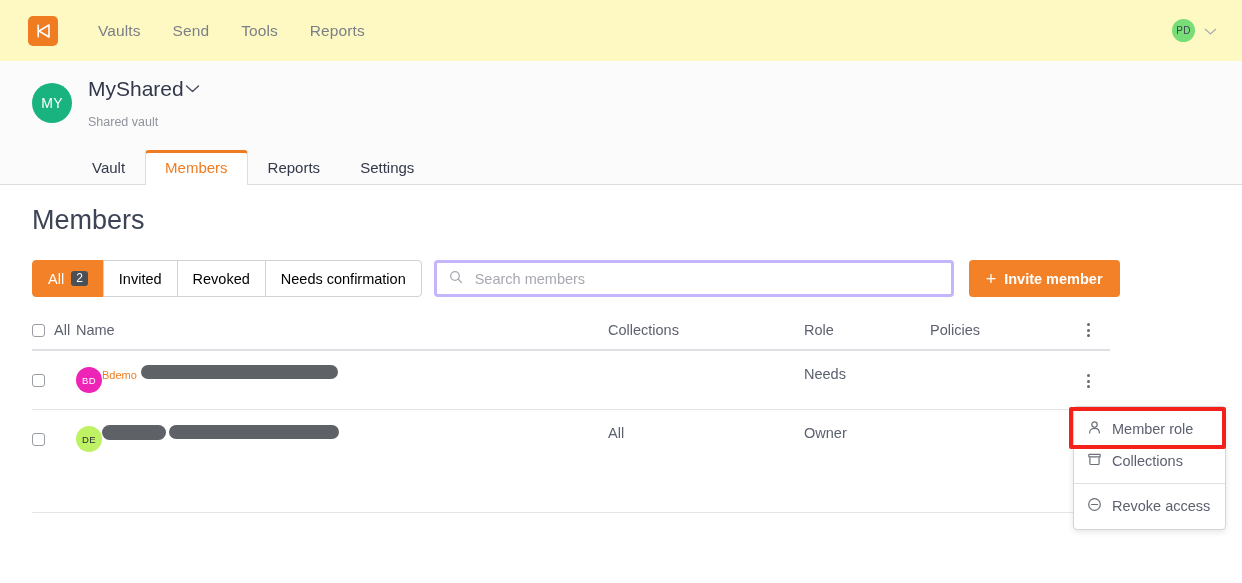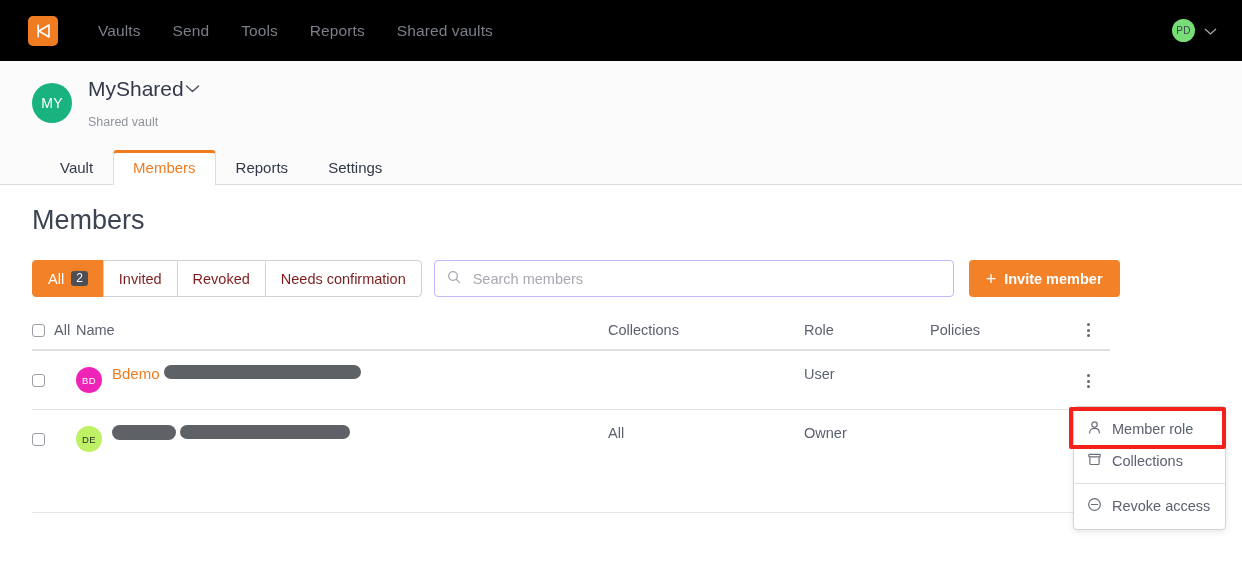--- a/index.html
+++ b/index.html
@@ -8,21 +8,21 @@
     width: 1242px; height: 583px;
     overflow: hidden;
     background: #ffffff;
     font-family: "Liberation Sans", sans-serif;
     -webkit-font-smoothing: antialiased;
   }
 
   
   .topnav {
     height: 61px;
-    background: #000000;
+    background: #fef9c3;
     display: flex;
     align-items: center;
     padding: 0 24px 0 28px;
     position: relative;
   }
   .brand-logo {
     width: 30px; height: 30px;
     background: #f07c22;
     border-radius: 5px;
     display: flex; align-items: center; justify-content: center;
@@ -76,21 +76,21 @@
   .org-title { font-size: 21px; color: #33384a; line-height: 1.1; }
   .org-sub { font-size: 12.5px; color: #8f939c; margin-top: 14px; }
 
   
   .tabbar {
     height: 40px;
     background: #fbfbfb;
     border-bottom: 1px solid #dcdde0;
     display: flex;
     align-items: flex-end;
-    padding-left: 40px;
+    padding-left: 72px;
     position: relative;
   }
   .tab {
     position: relative;
     font-size: 15px;
     color: #33384a;
     padding: 9px 19px 10px 19px;
     cursor: pointer;
     background: transparent;
     border: 1px solid transparent;
@@ -115,21 +115,21 @@
     font-weight: normal;
     margin: 0 0 26px 0;
     line-height: 1;
   }
 
   .toolbar { display: flex; align-items: center; height: 37px; }
   .btn-group { display: flex; height: 37px; }
   .fbtn {
     border: 1px solid #d0d2d6;
     background: #ffffff;
-    color: #7f1d1d;
+    color: #000000;
     font-size: 14.5px;
     padding: 0 15px;
     display: flex; align-items: center; gap: 7px;
     cursor: pointer;
     margin-left: -1px;
     font-family: inherit;
     white-space: nowrap;
   }
   .fbtn:first-child { margin-left: 0; border-radius: 4px 0 0 4px; }
   .fbtn:last-child { border-radius: 0 4px 4px 0; }
@@ -144,21 +144,21 @@
     font-size: 12px;
     border-radius: 3px;
     padding: 1px 5px 2px 5px;
     line-height: 1;
   }
 
   .search-wrap {
     flex: 1 1 auto;
     margin-left: 12px;
     height: 37px;
-    border: 1px solid #c4b5fd;
+    border: 3px solid #c4b5fd;
     border-radius: 4px;
     background: #ffffff;
     display: flex; align-items: center;
     padding: 0 12px;
     max-width: 520px;
   }
   .search-wrap svg { flex: 0 0 auto; margin-right: 10px; }
   .search-input {
     border: none; outline: none; background: transparent;
     font-size: 14.5px; color: #33384a;
@@ -216,30 +216,30 @@
   .dots {
     cursor: pointer;
     display: flex; flex-direction: column; gap: 2.5px; align-items: center;
     padding: 3px 6px;
   }
   .dots i { width: 3px; height: 3px; border-radius: 50%; background: #63676f; display:block; }
 
   .tbl-body-row { padding: 14px 0 16px 0; }
   .tbl-body-row .c-check { padding-top: 9px; }
   .tbl-body-row .c-menu { padding-top: 6px; }
-  .member-cell { display: flex; align-items: flex-start; gap: 10px; }
+  .member-cell { display: flex; align-items: flex-start; }
   .m-avatar {
     width: 26px; height: 26px; border-radius: 50%;
     color: #ffffff; font-size: 9.5px;
     display:flex; align-items:center; justify-content:center;
     flex: 0 0 auto;
     margin-top: 2px;
     letter-spacing: .3px;
   }
-  .m-name { font-size: 15px; color: #f07c22; line-height: 1.25; cursor: pointer; }
+  .m-name { font-size: 11px; color: #f07c22; line-height: 1.25; cursor: pointer; }
   .m-email { font-size: 12.5px; color: #8c9097; line-height: 1.25; margin-top: 1px; }
   .redact {
     background: #5e6165;
     border-radius: 8px;
     height: 14px;
     display: inline-block;
   }
   .redact.name-bar { height: 15px; position: relative; top: 1px; }
   .cell-txt { font-size: 14.5px; color: #5c6170; padding-top: 10px; }
 
@@ -291,21 +291,20 @@
       <svg width="18" height="18" viewBox="0 0 18 18" aria-hidden="true">
         <path d="M15 3 L5 9 L15 15 Z" fill="none" stroke="#ffffff" stroke-width="1.6" stroke-linejoin="round"></path>
         <path d="M4.2 3.2 L4.2 14.8" stroke="#ffffff" stroke-width="1.6" stroke-linecap="round"></path>
       </svg>
     </div>
     <div class="topnav-links">
       <span class="topnav-link">Vaults</span>
       <span class="topnav-link">Send</span>
       <span class="topnav-link">Tools</span>
       <span class="topnav-link">Reports</span>
-      <span class="topnav-link">Shared vaults</span>
     </div>
     <div class="topnav-right">
       <span class="avatar-pd">PD</span>
       <span>
         <svg class="chev-down-gray" width="15" height="10" viewBox="0 0 15 10" aria-hidden="true">
           <path d="M2 3 L7.5 8 L13 3" fill="none" stroke="#a8abb1" stroke-width="1.2"></path>
         </svg>
       </span>
     </div>
   </div>
@@ -392,21 +391,21 @@
             <span class="m-avatar" style="background:#ee24b6">BD</span>
             <span>
               <span class="m-name">Bdemo</span>
               <span class="m-email">
                 <span class="redact" style="width:197px"></span>
               </span>
             </span>
           </div>
         </div>
         <div class="c-coll"><span class="cell-txt"></span></div>
-        <div class="c-role"><span class="cell-txt">User</span></div>
+        <div class="c-role"><span class="cell-txt">Needs</span></div>
         <div class="c-pol"><span class="cell-txt"></span></div>
         <div class="c-menu">
           <span class="dots">
               <i></i>
               <i></i>
               <i></i>
             </span>
         </div>
       </div>
 

